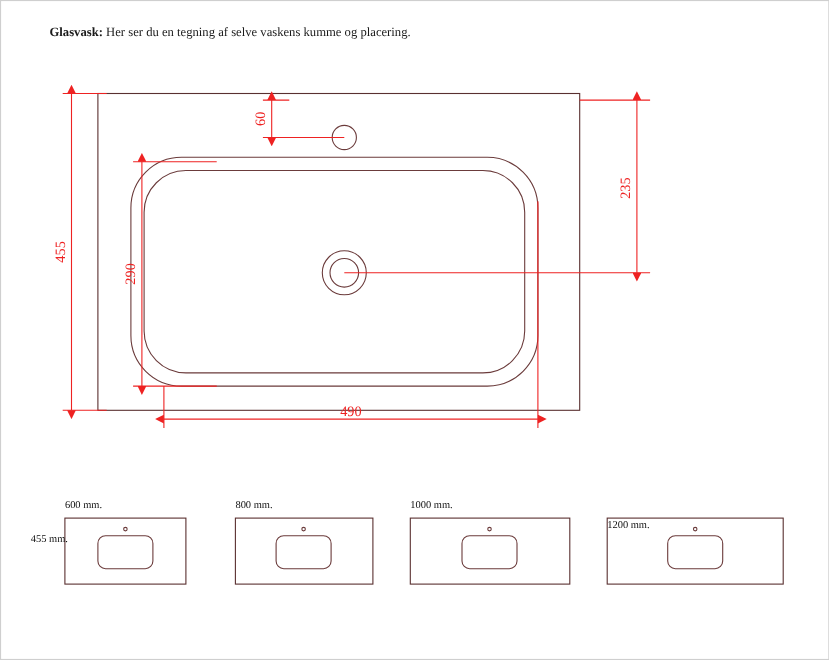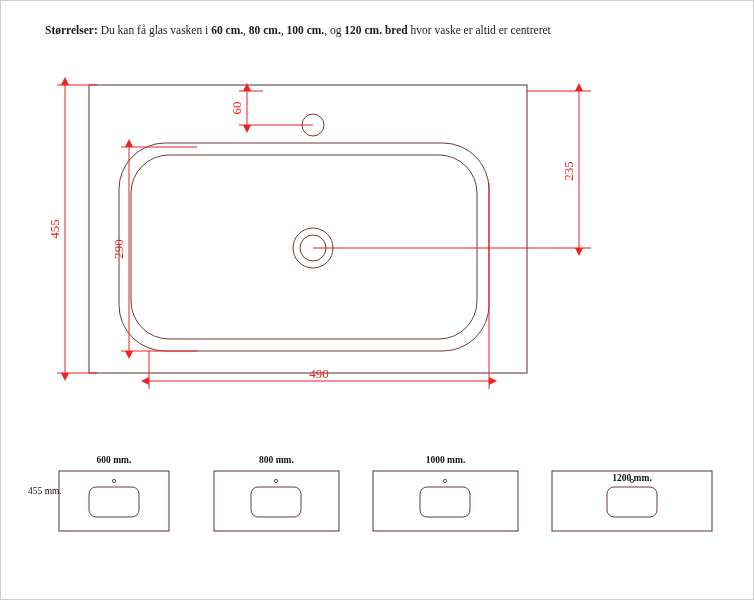--- a/index.html
+++ b/index.html
@@ -53,40 +53,39 @@
     left: 0;
     top: 440px;
     width: 754px;
     height: 110px;
   }
   .vlabel {
     position: absolute;
     font-family: "Liberation Serif", serif;
     font-size: 9.5px;
     color: #111;
-    text-align: center;
+    text-align: left;
     white-space: nowrap;
-    font-weight: bold;
   }
   .vlabel-left {
     position: absolute;
     font-family: "Liberation Serif", serif;
     font-size: 9.5px;
     color: #111;
     white-space: nowrap;
   }
 </style>
 </head>
 <body>
 
 <div id="page">
 
   <div class="header">
     <div class="header-line">
-      <b>Størrelser:</b><span> Du kan få glas vasken i </span><b>60 cm.</b><span>, </span><b>80 cm.</b><span>, </span><b>100 cm.</b><span>, og </span><b>120 cm. bred</b><span> hvor vaske er altid er centreret</span>
+      <b>Glasvask:</b><span> Her ser du en tegning af selve vaskens kumme og placering.</span>
     </div>
   </div>
 
   <div id="drawing">
     <svg width="754" height="370" viewBox="0 0 754 370">
       <defs>
         <marker id="arrL" markerWidth="9" markerHeight="8" refX="8" refY="4" orient="auto" markerUnits="userSpaceOnUse">
           <path d="M8,0 L0,4 L8,8 z" fill="#ee2222"></path>
         </marker>
         <marker id="arrR" markerWidth="9" markerHeight="8" refX="1" refY="4" orient="auto" markerUnits="userSpaceOnUse">

